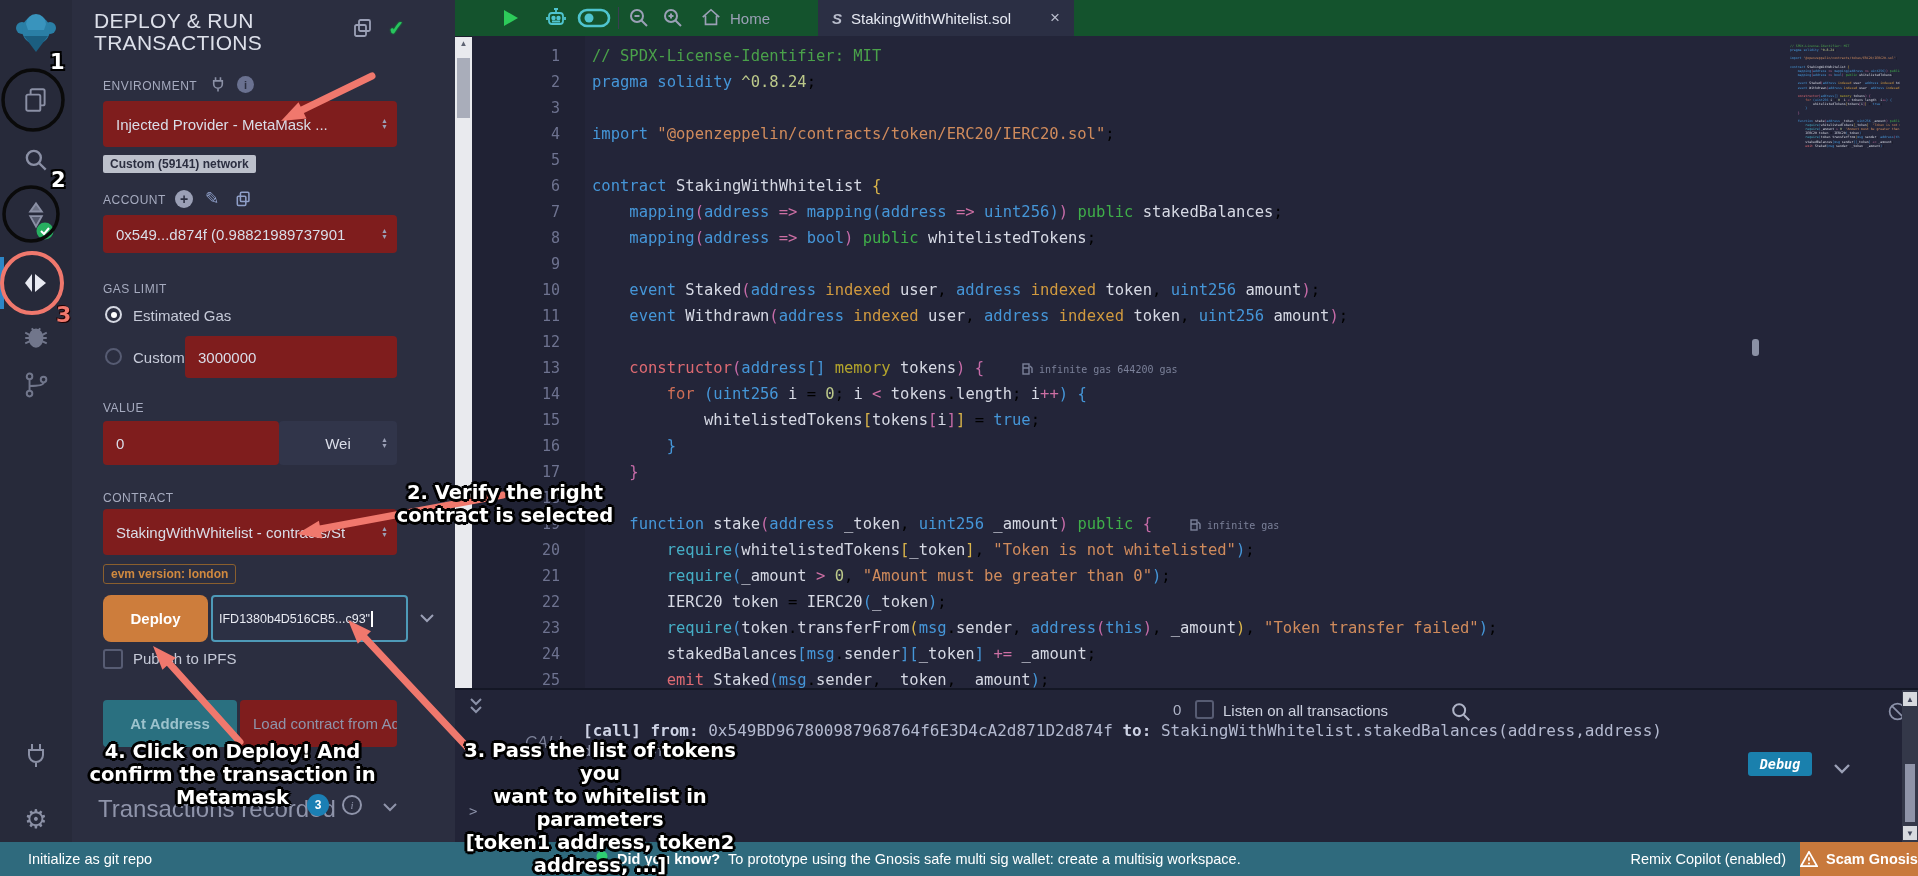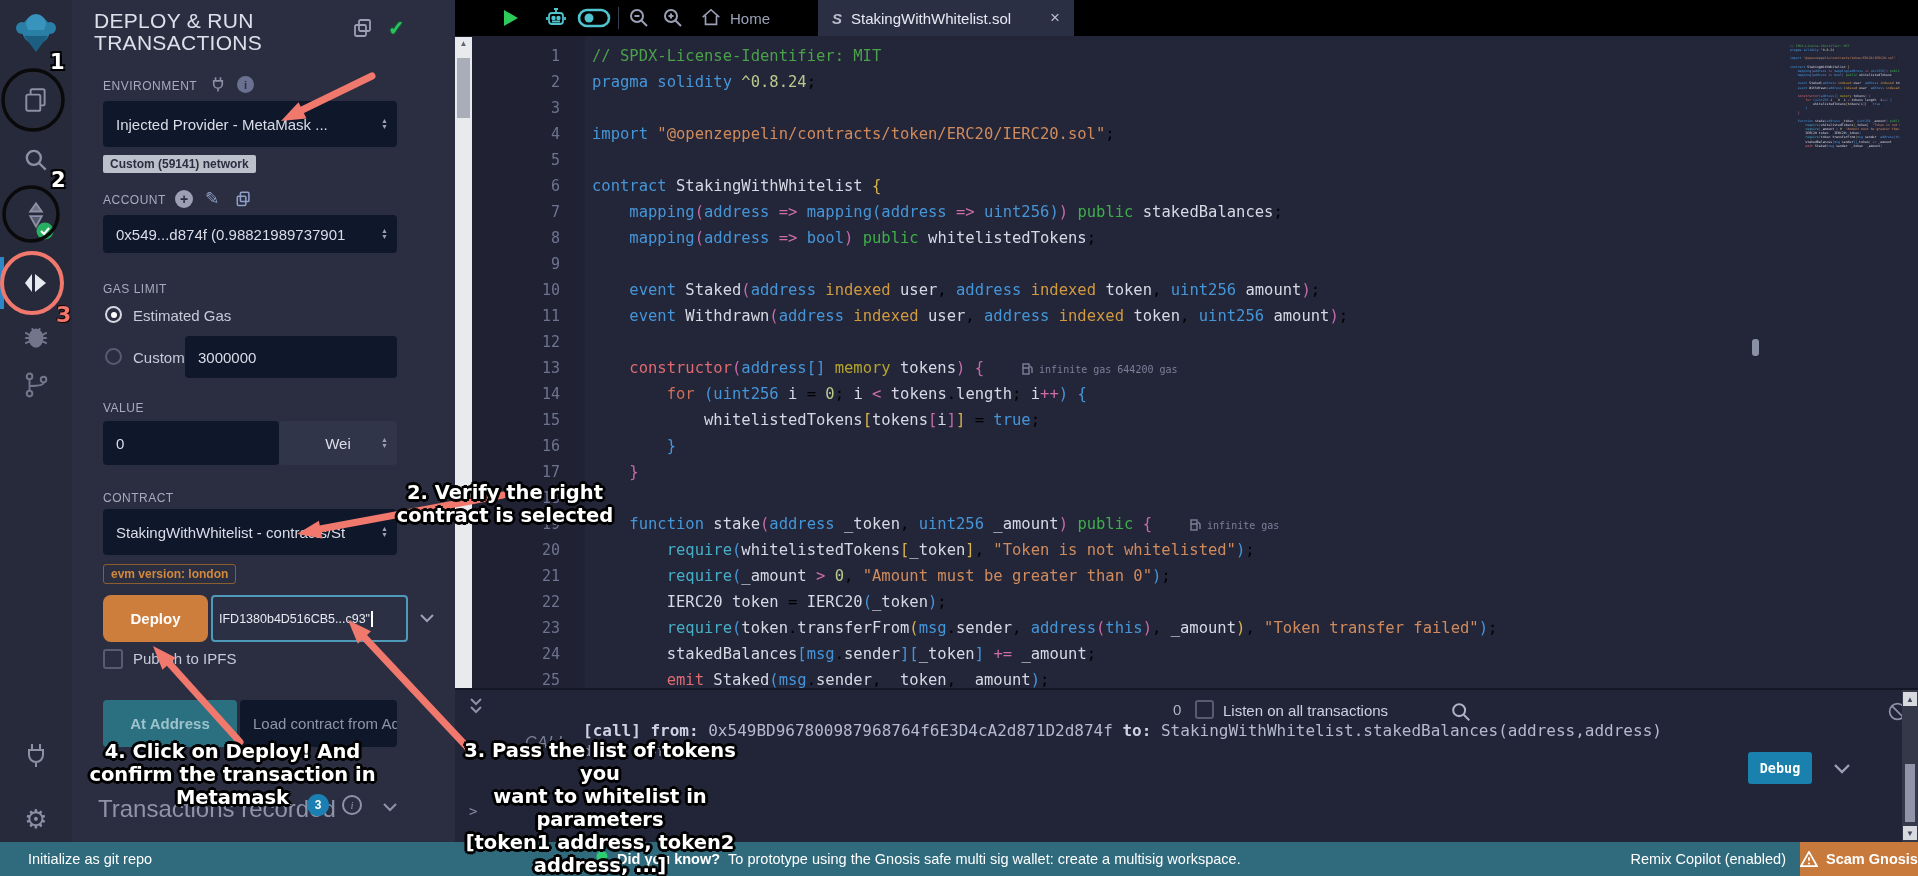--- a/index.html
+++ b/index.html
@@ -10,21 +10,21 @@
 
   
   #iconbar{left:0;top:0;width:72px;height:842px;background:#272a3a;border-right:2px solid #1d2030;}
   .ib-icon{position:absolute;left:0;width:72px;display:flex;justify-content:center;color:#8b90a5;}
   .active-strip{position:absolute;left:0;top:257px;width:4px;height:52px;background:#2d86c6;}
 
   
   #panel{left:72px;top:0;width:383px;height:842px;background:#2b2e40;overflow:hidden;}
   .ptitle{position:absolute;left:22px;top:10px;font-size:21px;line-height:22px;color:#dde0ea;letter-spacing:.3px;white-space:pre-line;}
   .plabel{position:absolute;font-size:12px;color:#a6abbf;letter-spacing:.5px;font-weight:500;}
-  .pselect,.pinput{position:absolute;background:#0f172a;border-radius:4px;color:#dadde8;
+  .pselect,.pinput{position:absolute;background:#7f1d1d;border-radius:4px;color:#dadde8;
       display:flex;align-items:center;padding:0 13px;font-size:15px;white-space:nowrap;overflow:hidden;box-sizing:border-box;}
   .stepper{position:absolute;right:9px;top:50%;transform:translateY(-50%);display:flex;flex-direction:column;
       font-size:7px;line-height:6px;color:#9ba0b6;}
   .badge-net{position:absolute;left:31px;top:155px;background:#bcc0cb;color:#2b2e40;font-size:12px;font-weight:bold;
       padding:2px 7px;border-radius:2px;}
   .badge-evm{position:absolute;left:31px;top:564px;border:1px solid #8a5f2e;color:#d0893f;font-size:12px;font-weight:bold;
       padding:2px 7px;border-radius:3px;background:transparent;}
   .radio{position:absolute;width:17px;height:17px;border-radius:50%;border:2px solid #d5d8e2;box-sizing:border-box;}
   .radio.off{border-color:#565b72;}
   .radio .dot{position:absolute;left:3.5px;top:3.5px;width:6px;height:6px;border-radius:50%;background:#fff;}
@@ -42,21 +42,21 @@
   .badge-count{position:absolute;width:22px;height:22px;border-radius:50%;background:#1b7fb4;color:#fff;
       font-size:12px;font-weight:bold;display:flex;align-items:center;justify-content:center;}
   .info-circle{position:absolute;width:20px;height:20px;border-radius:50%;border:2px solid #8f94aa;color:#8f94aa;
       box-sizing:border-box;font-size:11px;display:flex;align-items:center;justify-content:center;font-family:"Liberation Serif",serif;font-style:italic;}
   
   #pscroll{left:455px;top:36px;width:17px;height:806px;background:#e9eaee;}
   #pscroll .thumb{position:absolute;left:2px;top:22px;width:13px;height:60px;background:#a9adba;}
   #pscroll .arr{position:absolute;left:0;width:17px;text-align:center;font-size:8px;color:#5e6372;}
 
   
-  #topbar{left:455px;top:0;width:1463px;height:36px;background:#000000;border-bottom:1px solid #1b1e2c;}
+  #topbar{left:455px;top:0;width:1463px;height:36px;background:#14532d;border-bottom:1px solid #1b1e2c;}
   .tb-icon{position:absolute;top:0;height:36px;display:flex;align-items:center;color:#9ba0b6;}
   .tb-divider{position:absolute;left:163px;top:7px;width:1px;height:22px;background:#3a3e52;}
   #tab{position:absolute;left:363px;top:0;width:256px;height:36px;background:#2b2f44;display:flex;align-items:center;
       padding:0 14px;box-sizing:border-box;color:#e6e9f2;font-size:15px;gap:9px;}
   .sol-glyph{font-weight:bold;font-style:italic;color:#b9bdcc;font-size:15px;}
   .tab-close{color:#b9bdcc;font-size:17px;margin-left:auto;}
   .home-label{font-size:15px;color:#9ba0b6;margin-left:8px;}
 
   
   #editor{left:472px;top:36px;width:1446px;height:652px;background:#232539;overflow:hidden;}
@@ -78,22 +78,22 @@
   
   #terminal{left:455px;top:688px;width:1463px;height:154px;background:#222437;border-top:2px solid #141725;}
   .term-count{position:absolute;left:718px;top:11px;font-size:15px;color:#aeb3c6;}
   .term-listen{position:absolute;left:768px;top:12px;font-size:15px;color:#ced2e0;}
   .filter-input{position:absolute;left:1045px;top:4px;width:375px;height:46px;background:#3b4054;border-radius:3px;
       display:flex;align-items:center;padding:0 14px;font-size:16px;color:#8b91a8;box-sizing:border-box;white-space:nowrap;overflow:hidden;}
   .call-badge{position:absolute;left:70px;top:44px;font-size:16px;font-style:italic;color:#7d8299;letter-spacing:.5px;}
   .log-line{position:absolute;left:128px;top:31px;font-family:"DejaVu Sans Mono",monospace;font-size:16px;color:#b4bad0;white-space:nowrap;}
   .log-line b{color:#cdd2e4;font-weight:bold;}
   .log-line2{position:absolute;left:128px;top:53px;font-family:"DejaVu Sans Mono",monospace;font-size:13.5px;color:#9ba0b6;}
-  .btn-debug{position:absolute;left:1293px;top:62px;width:64px;height:32px;background:#1a80ad;border-radius:3px;color:#fff;
-      font-weight:bold;font-size:13.5px;display:flex;align-items:center;justify-content:center;font-family:"DejaVu Sans Mono",monospace;}
+  .btn-debug{position:absolute;left:1293px;top:62px;width:64px;height:24px;background:#1a80ad;border-radius:3px;color:#fff;
+      font-weight:bold;font-size:13.5px;display:flex;align-items:center;justify-content:center;font-family:"DejaVu Sans Mono",monospace;font-style:italic;}
   .term-prompt{position:absolute;left:14px;top:113px;color:#8b91a8;font-size:14px;font-family:"DejaVu Sans Mono",monospace;}
   #tscroll{position:absolute;right:0;top:0;width:16px;height:152px;background:#343849;}
   #tscroll .btn{position:absolute;left:1px;width:14px;height:14px;background:#d8dadf;color:#40455a;font-size:8px;
       display:flex;align-items:center;justify-content:center;}
   #tscroll .thumb{position:absolute;left:3px;top:74px;width:10px;height:58px;background:#8f94a8;}
 
   
   #statusbar{left:0;top:842px;width:1918px;height:34px;background:#2f6a7d;color:#fff;display:flex;align-items:center;font-size:14.5px;}
   .sb-left{margin-left:28px;}
   .sb-center{position:absolute;left:595px;display:flex;align-items:center;gap:8px;}

